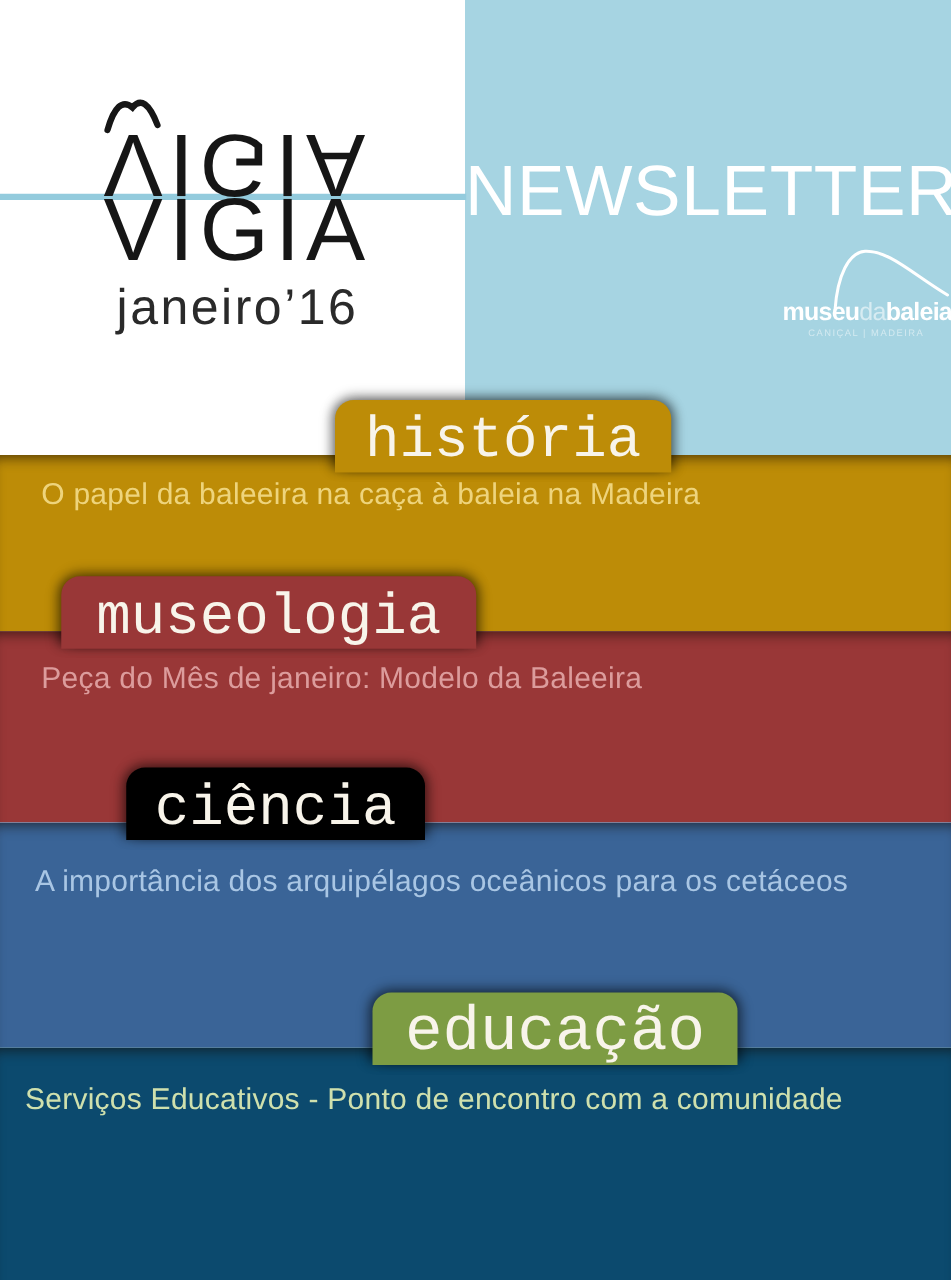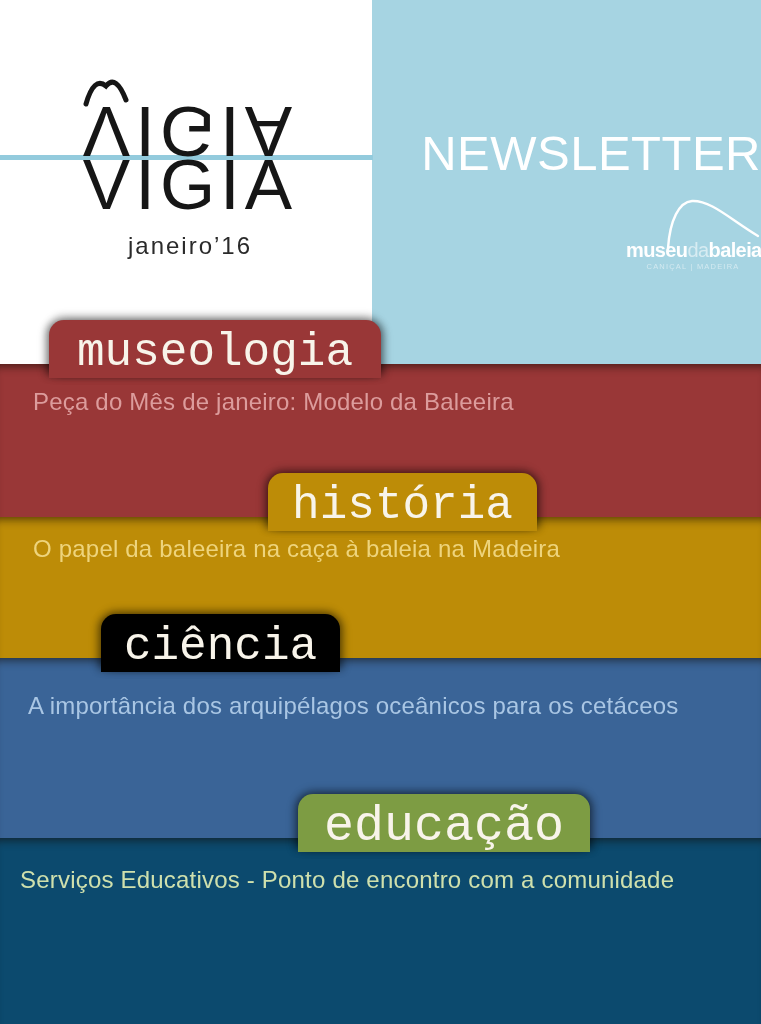--- a/index.html
+++ b/index.html
@@ -8,26 +8,26 @@
         font-family:"Liberation Sans",sans-serif;}
 
   
   .blue-panel{position:absolute;left:372px;top:0;width:389px;height:364px;}
   .divider-line{position:absolute;left:0;top:155px;width:373px;height:5px;}
 
   .vigia-logo{position:absolute;left:60px;top:82px;width:260px;text-align:center;color:#161616;}
   .vigia-row{font-size:71px;line-height:74px;letter-spacing:5px;white-space:nowrap;}
   .vigia-mirror{transform:scaleY(-1);position:relative;top:12px;}
   .vigia-normal{margin-top:-8px;}
-  .issue-date{font-size:24px;line-height:36px;letter-spacing:2px;color:#2a2a2a;margin-top:6px;}
+  .issue-date{font-size:40px;line-height:36px;letter-spacing:2px;color:#2a2a2a;margin-top:6px;}
 
   .whale-tail{position:absolute;left:83px;top:70px;}
 
-  .newsletter-title{position:absolute;left:372px;top:123px;width:389px;text-align:right;
-    font-size:49px;line-height:60px;letter-spacing:0.5px;color:#ffffff;white-space:nowrap;}
+  .newsletter-title{position:absolute;left:372px;top:123px;width:389px;text-align:left;
+    font-size:57px;line-height:60px;letter-spacing:0.5px;color:#ffffff;white-space:nowrap;}
 
   .whale-curve{position:absolute;left:659px;top:194px;}
   .brand-lockup{position:absolute;left:626px;top:238px;width:134px;text-align:center;}
   .brand-name{font-size:20px;font-weight:bold;letter-spacing:-0.6px;color:#ffffff;line-height:24px;white-space:nowrap;}
   .brand-name .light{font-weight:normal;color:rgba(255,255,255,0.55);}
   .brand-location{font-size:7.5px;letter-spacing:1.2px;color:rgba(255,255,255,0.5);line-height:10px;white-space:nowrap;}
 
   
   .sections{position:absolute;left:0;top:364px;width:761px;}
   .section{position:relative;width:761px;box-shadow:inset 0 9px 10px -7px rgba(20,10,5,0.65);}
@@ -82,32 +82,32 @@
 
   <div class="brand-lockup">
     <div class="brand-name">
       <span>museu</span><span class="light">da</span><span>baleia</span>
     </div>
     <div class="brand-location">CANIÇAL | MADEIRA</div>
   </div>
 
   <div class="sections">
 
+    <div class="section s2" style="background: rgb(189, 140, 7);">
+      <div class="tab" style="background: rgb(189, 140, 7);">
+        <div class="tab-label" style="color: rgb(248, 244, 234);">história</div>
+      </div>
+      <div class="subtitle" style="color: rgb(238, 212, 124);">O papel da baleeira na caça à baleia na Madeira</div>
+    </div>
+
     <div class="section s1" style="background: rgb(153, 55, 55);">
       <div class="tab" style="background: rgb(153, 55, 55);">
         <div class="tab-label" style="color: rgb(248, 244, 234);">museologia</div>
       </div>
       <div class="subtitle" style="color: rgb(220, 156, 156);">Peça do Mês de janeiro: Modelo da Baleeira</div>
-    </div>
-
-    <div class="section s2" style="background: rgb(189, 140, 7);">
-      <div class="tab" style="background: rgb(189, 140, 7);">
-        <div class="tab-label" style="color: rgb(248, 244, 234);">história</div>
-      </div>
-      <div class="subtitle" style="color: rgb(238, 212, 124);">O papel da baleeira na caça à baleia na Madeira</div>
     </div>
 
     <div class="section s3" style="background: rgb(58, 100, 151);">
       <div class="tab" style="background: #000000;">
         <div class="tab-label" style="color: rgb(248, 244, 234);">ciência</div>
       </div>
       <div class="subtitle" style="color: rgb(169, 198, 228); padding-left: 28px;">A importância dos arquipélagos oceânicos para os cetáceos</div>
     </div>
 
     <div class="section s4" style="background: #0c4a6e;">

